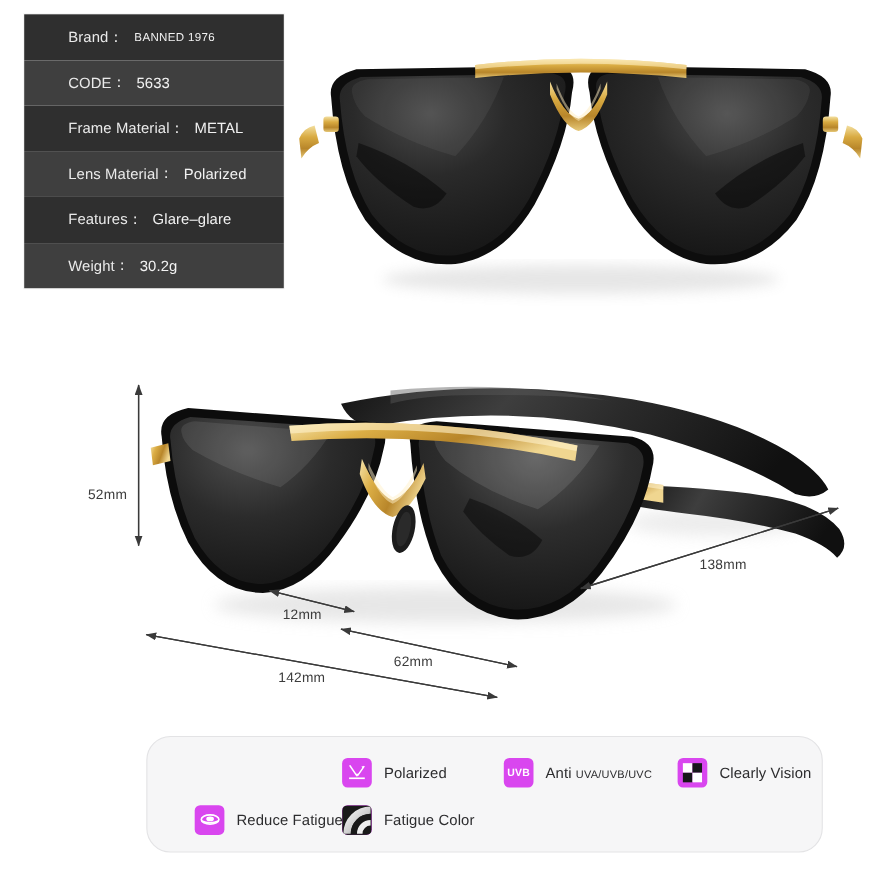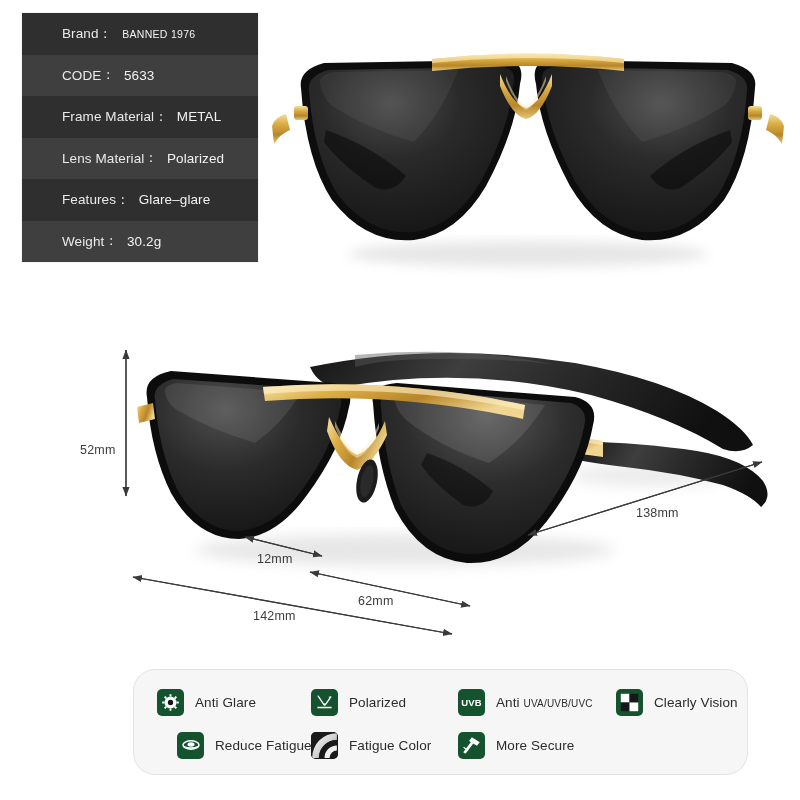--- a/index.html
+++ b/index.html
@@ -55,21 +55,21 @@
     background:#f6f6f7;border:1px solid #e3e3e5;border-radius:22px;
     box-sizing:border-box;
   }
   .feature-grid{
     position:absolute;left:0;top:0;width:100%;height:100%;
   }
   .feature-item{
     position:absolute;display:flex;align-items:center;height:30px;
   }
   .fi-icon{
-    width:27px;height:27px;border-radius:5px;background:#14532d;
+    width:27px;height:27px;border-radius:5px;background:#d946ef;
     display:flex;align-items:center;justify-content:center;
     flex:0 0 auto;overflow:hidden;
   }
   .fi-label{
     margin-left:11px;font-size:13.5px;color:#2c2c2e;white-space:nowrap;
     letter-spacing:.1px;
   }
   .fi-label .sub{font-size:10px;letter-spacing:.2px;}
   .uvb-text{
     color:#fff;font-size:9.5px;font-weight:bold;letter-spacing:.2px;
@@ -291,41 +291,20 @@
 
 <div class="dim dim-52">52mm</div>
 <div class="dim dim-12">12mm</div>
 <div class="dim dim-62">62mm</div>
 <div class="dim dim-142">142mm</div>
 <div class="dim dim-138">138mm</div>
 
 <div class="feature-panel">
   <div class="feature-grid">
 
-    <div class="feature-item f-pos-0">
-      <span class="fi-icon">
-        <svg width="19" height="19" viewBox="0 0 24 24">
-          <g fill="#ffffff">
-            <circle cx="12" cy="12" r="7.6"></circle>
-            <g stroke="#ffffff" stroke-width="2.4">
-              <line x1="12" y1="1.5" x2="12" y2="4.4"></line>
-              <line x1="12" y1="19.6" x2="12" y2="22.5"></line>
-              <line x1="1.5" y1="12" x2="4.4" y2="12"></line>
-              <line x1="19.6" y1="12" x2="22.5" y2="12"></line>
-              <line x1="4.6" y1="4.6" x2="6.6" y2="6.6"></line>
-              <line x1="17.4" y1="17.4" x2="19.4" y2="19.4"></line>
-              <line x1="4.6" y1="19.4" x2="6.6" y2="17.4"></line>
-              <line x1="17.4" y1="6.6" x2="19.4" y2="4.6"></line>
-            </g>
-          </g>
-          <circle cx="12" cy="12" r="3.4" fill="#17171a"></circle>
-        </svg>
-      </span>
-      <span class="fi-label">Anti Glare</span>
-    </div>
 
     <div class="feature-item f-pos-1">
       <span class="fi-icon">
         <svg width="19" height="19" viewBox="0 0 24 24">
           <g stroke="#ffffff" stroke-width="1.7" fill="none" stroke-linecap="round">
             <path d="M4 4 L11.5 15"></path>
             <path d="M20 5 L13 15"></path>
           </g>
           <path d="M10 13.2 L12 16.5 L14 13.2 Z" fill="#ffffff"></path>
           <path d="M18.6 7.2 L20.6 4.4 L17.2 4.6 Z" fill="#ffffff"></path>
@@ -377,29 +356,15 @@
           </defs>
           <rect x="0" y="0" width="24" height="24" fill="#1a1a1a"></rect>
           <path d="M1 23 A22 22 0 0 1 23 1 L23 7 A16 16 0 0 0 7 23 Z" fill="url(#arcg)"></path>
           <path d="M7 23 A16 16 0 0 1 23 7 L23 12 A11 11 0 0 0 12 23 Z" fill="#1a1a1a" opacity=".85"></path>
           <path d="M12 23 A11 11 0 0 1 23 12 L23 16.5 A6.5 6.5 0 0 0 16.5 23 Z" fill="#efefef"></path>
         </svg>
       </span>
       <span class="fi-label">Fatigue Color</span>
     </div>
 
-    <div class="feature-item f-pos-6">
-      <span class="fi-icon">
-        <svg width="21" height="21" viewBox="0 0 24 24">
-          <g fill="#ffffff">
-            <path d="M12.4 2.6 L21.4 8.2 L18.2 12.4 L9.2 6.8 Z"></path>
-            <path d="M11.6 7.8 L14.2 9.5 L5.2 21.4 L2.6 19.7 Z"></path>
-          </g>
-          <g stroke="#ffffff" stroke-width="1.3" stroke-linecap="round">
-            <line x1="3.4" y1="14.2" x2="7.6" y2="17.4"></line>
-          </g>
-        </svg>
-      </span>
-      <span class="fi-label">More Secure</span>
-    </div>
 
   </div>
 </div>
 
 </body></html>

